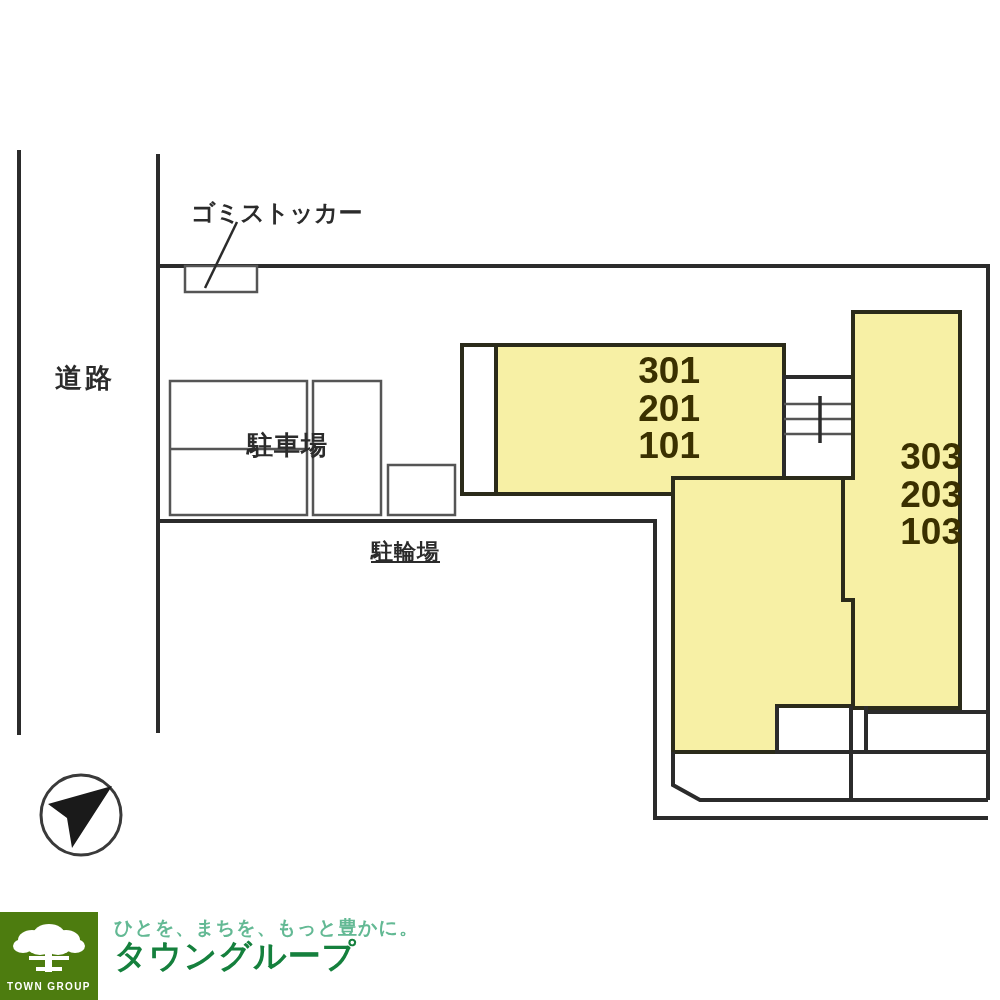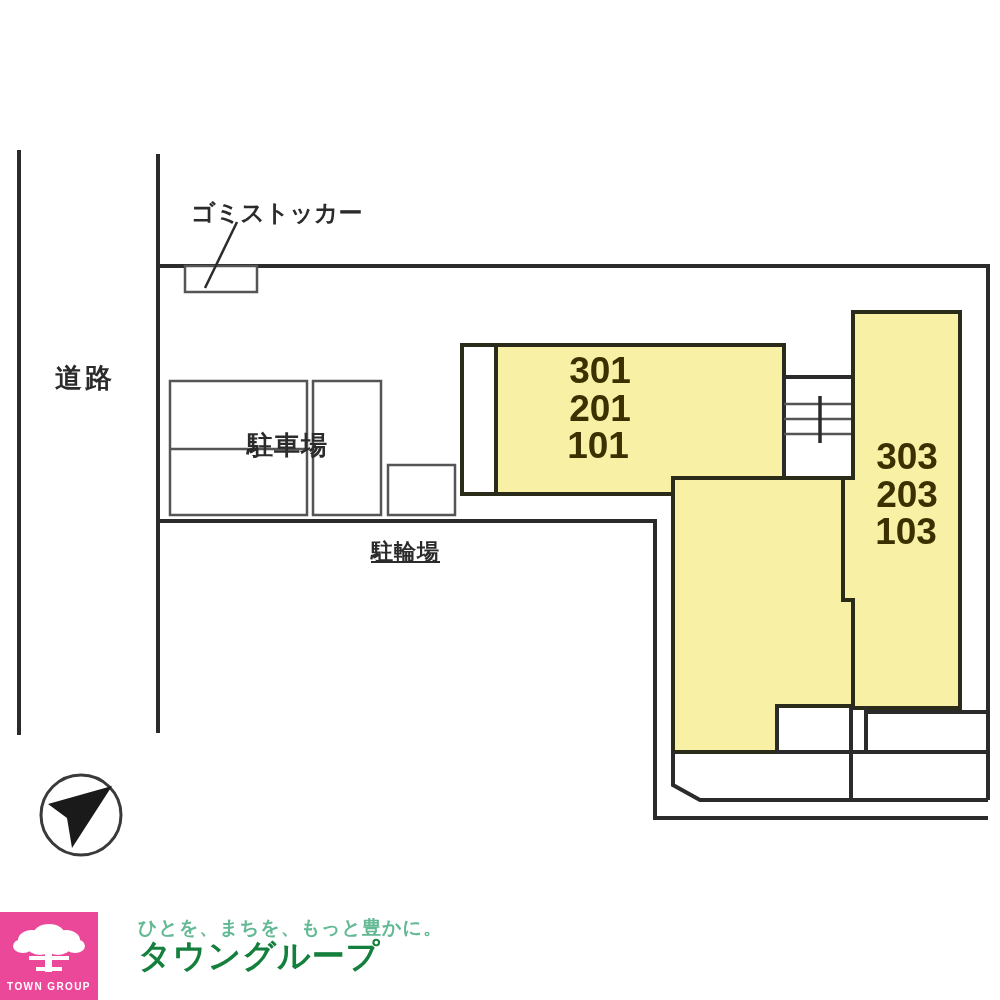--- a/index.html
+++ b/index.html
@@ -25,21 +25,21 @@
     position: absolute;
     left: 0;
     top: 0;
     width: 1000px;
     height: 1000px;
   }
   .unit-label {
     position: absolute;
     font-weight: 700;
     color: #3a3000;
-    text-align: center;
+    text-align: right;
     line-height: 1.02;
     letter-spacing: 0px;
     white-space: pre;
     pointer-events: none;
   }
   .jp-label {
     position: absolute;
     font-family: "DejaVu Sans", "Liberation Sans", sans-serif;
     font-weight: 700;
     color: #2b2b2b;
@@ -112,21 +112,21 @@
     left: 0;
     top: 912px;
     width: 1000px;
     height: 88px;
     display: flex;
     align-items: stretch;
   }
   #logo-mark {
     width: 98px;
     height: 88px;
-    background: #ec4899;
+    background: #4d7c0f;
     position: relative;
     flex: 0 0 auto;
   }
   #logo-mark .tree-svg {
     position: absolute;
     left: 9px;
     top: 4px;
     width: 80px;
     height: 62px;
   }
@@ -136,21 +136,21 @@
     right: 0;
     bottom: 8px;
     text-align: center;
     color: #ffffff;
     font-size: 10px;
     letter-spacing: 1.4px;
     font-weight: 700;
     font-family: "Liberation Sans", sans-serif;
   }
   #logo-text {
-    padding-left: 40px;
+    padding-left: 16px;
     padding-top: 6px;
     flex: 1 1 auto;
   }
   #logo-tagline {
     color: #63b994;
     font-family: "DejaVu Sans", "Liberation Sans", sans-serif;
     font-size: 19px;
     font-weight: 700;
     letter-spacing: 1px;
     line-height: 1;

